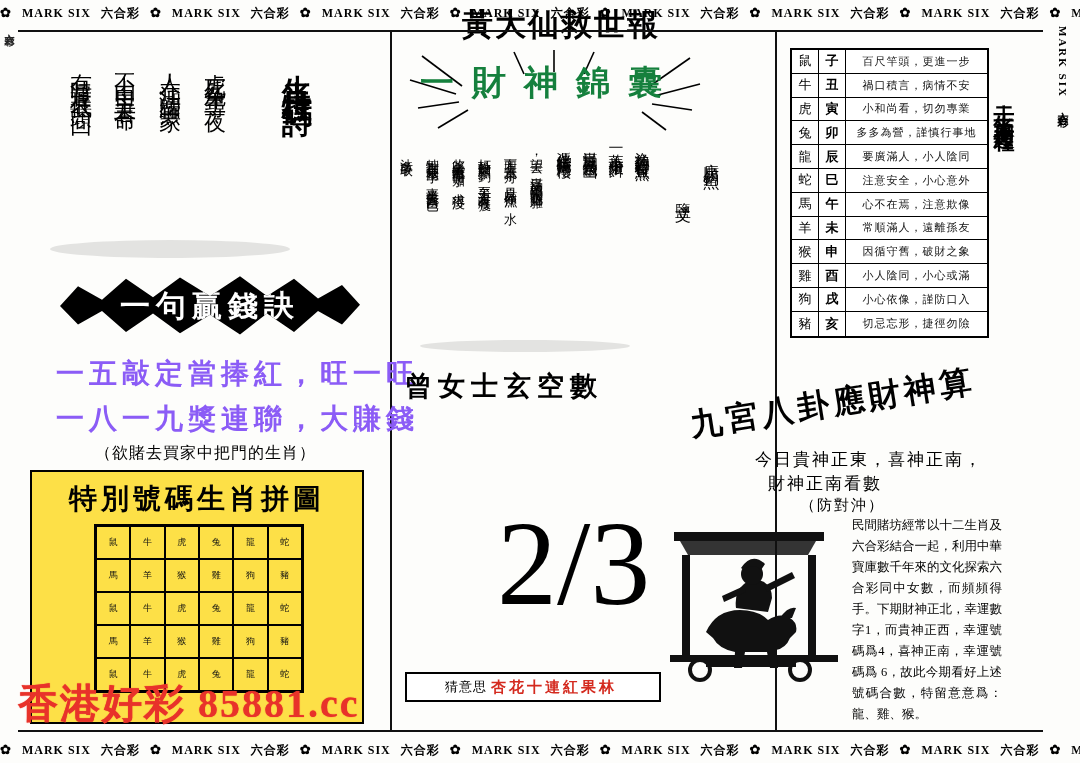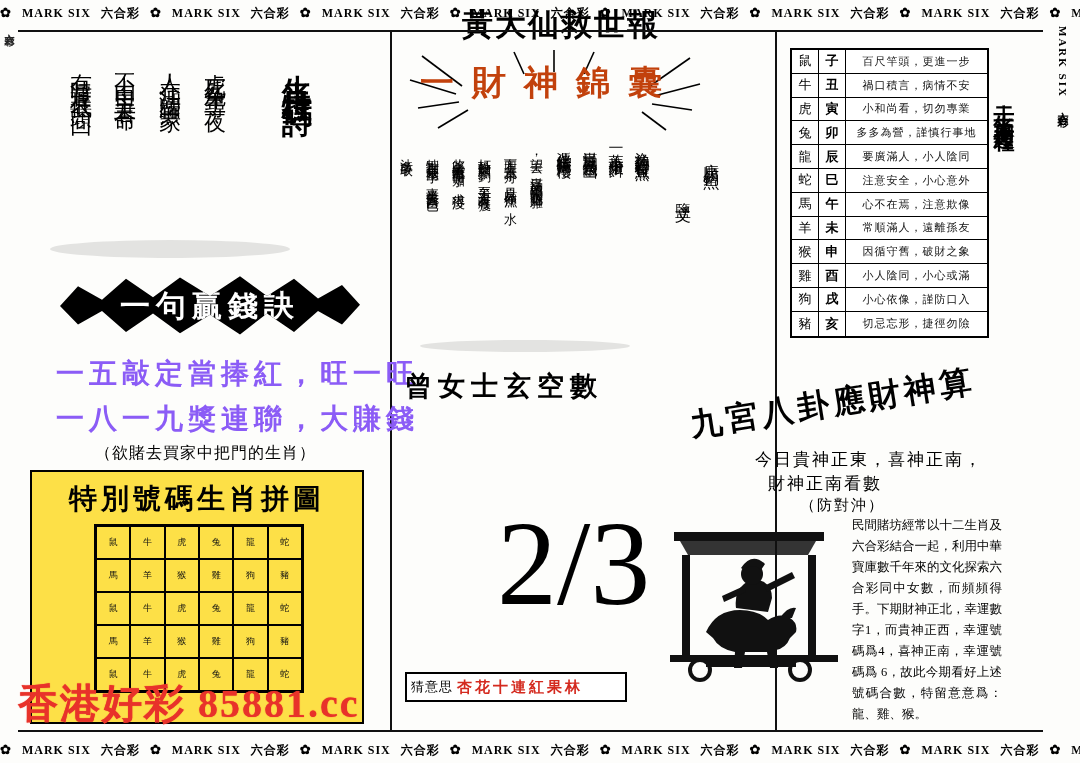--- a/index.html
+++ b/index.html
@@ -126,21 +126,21 @@
     font-size:9px;
     display:flex;align-items:center;justify-content:center;
     font-family:"Liberation Serif",serif;
     color:#111;
   }
 
   
   .mid-title{
     position:absolute;left:420px;top:60px;width:260px;height:60px;
     font-family:"Liberation Serif",serif;font-weight:bold;font-size:34px;
-    letter-spacing:18px;color:#c2410c;white-space:nowrap;
+    letter-spacing:18px;color:#15803d;white-space:nowrap;
   }
   .rays{
     position:absolute;left:404px;top:46px;width:300px;height:90px;
     pointer-events:none;
   }
   .mid-col{
     position:absolute;top:148px;font-size:13px;letter-spacing:2px;height:180px;
     line-height:16px;
   }
   .seal-col{position:absolute;left:700px;top:150px;font-size:16px;height:110px;letter-spacing:4px;}
@@ -153,21 +153,21 @@
   }
   .bignum{
     position:absolute;left:470px;top:495px;
     font-family:"Liberation Serif",serif;font-size:120px;color:#000;
     font-weight:300;
     margin-left:27px;
   }
   .hint-box{
     position:absolute;left:405px;top:672px;width:218px;height:26px;
     border:2px solid #000;background:#fff;
-    display:flex;align-items:center;
+    display:flex;align-items:center;padding-left:34px;
   }
   .hint-box .hb-l{
     font-family:"Liberation Serif",serif;font-size:13px;padding:0 4px;color:#000;
     letter-spacing:1px;
   }
   .hint-box .hb-r{
     font-family:"Liberation Serif",serif;font-size:15px;color:#d42a1f;
     letter-spacing:3px;font-weight:bold;
   }
 

